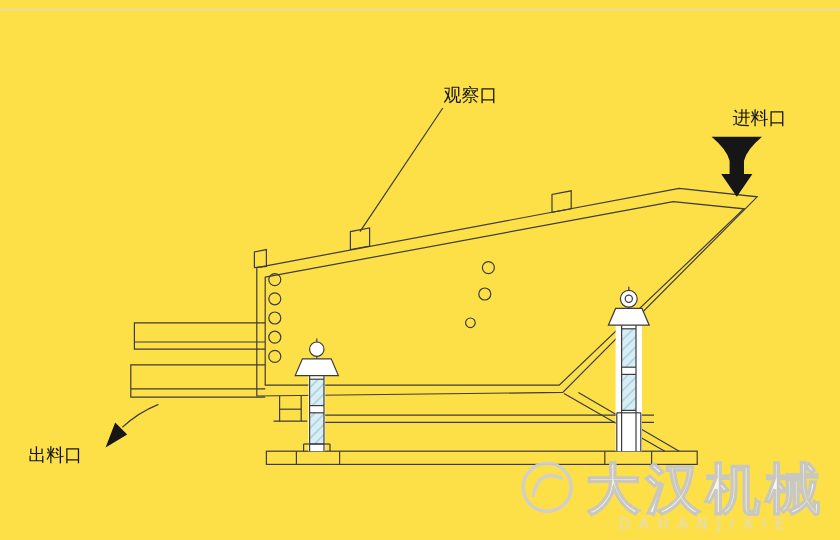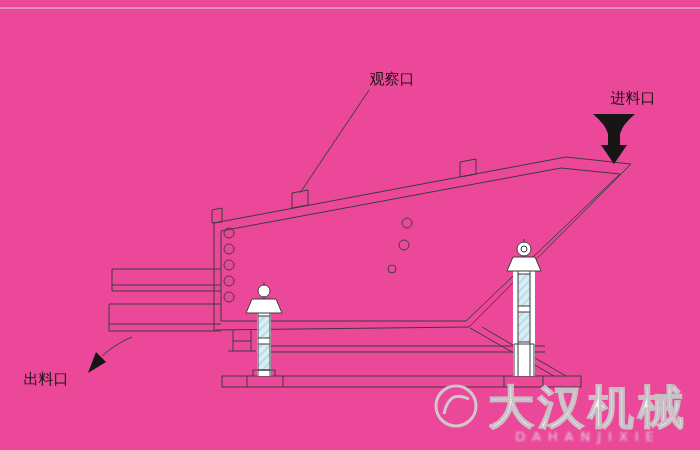--- a/index.html
+++ b/index.html
@@ -1,20 +1,20 @@
 <!DOCTYPE html>
 <html><head>
 <meta charset="utf-8">
 <title>Diagram</title>
 <style>
   html,body { margin:0; padding:0; background:#ffffff; }
   .stage {
     position:relative;
     width:700px; height:450px;
-    background:#ec4899;
+    background:#fde047;
     overflow:hidden;
     font-family:"DejaVu Sans", sans-serif;
   }
   svg { display:block; }
   .ln   { fill:none; stroke:#3c3c3c; stroke-width:1; stroke-linejoin:miter; stroke-linecap:butt; }
   .fillw{ fill:#ffffff; stroke:#3c3c3c; stroke-width:1; }
   .wfill{ fill:#ffffff; stroke:none; }
   .solid{ stroke:none; }
   .label{ font:15px "DejaVu Sans", sans-serif; fill:#141414; }
   .wm-brand{

